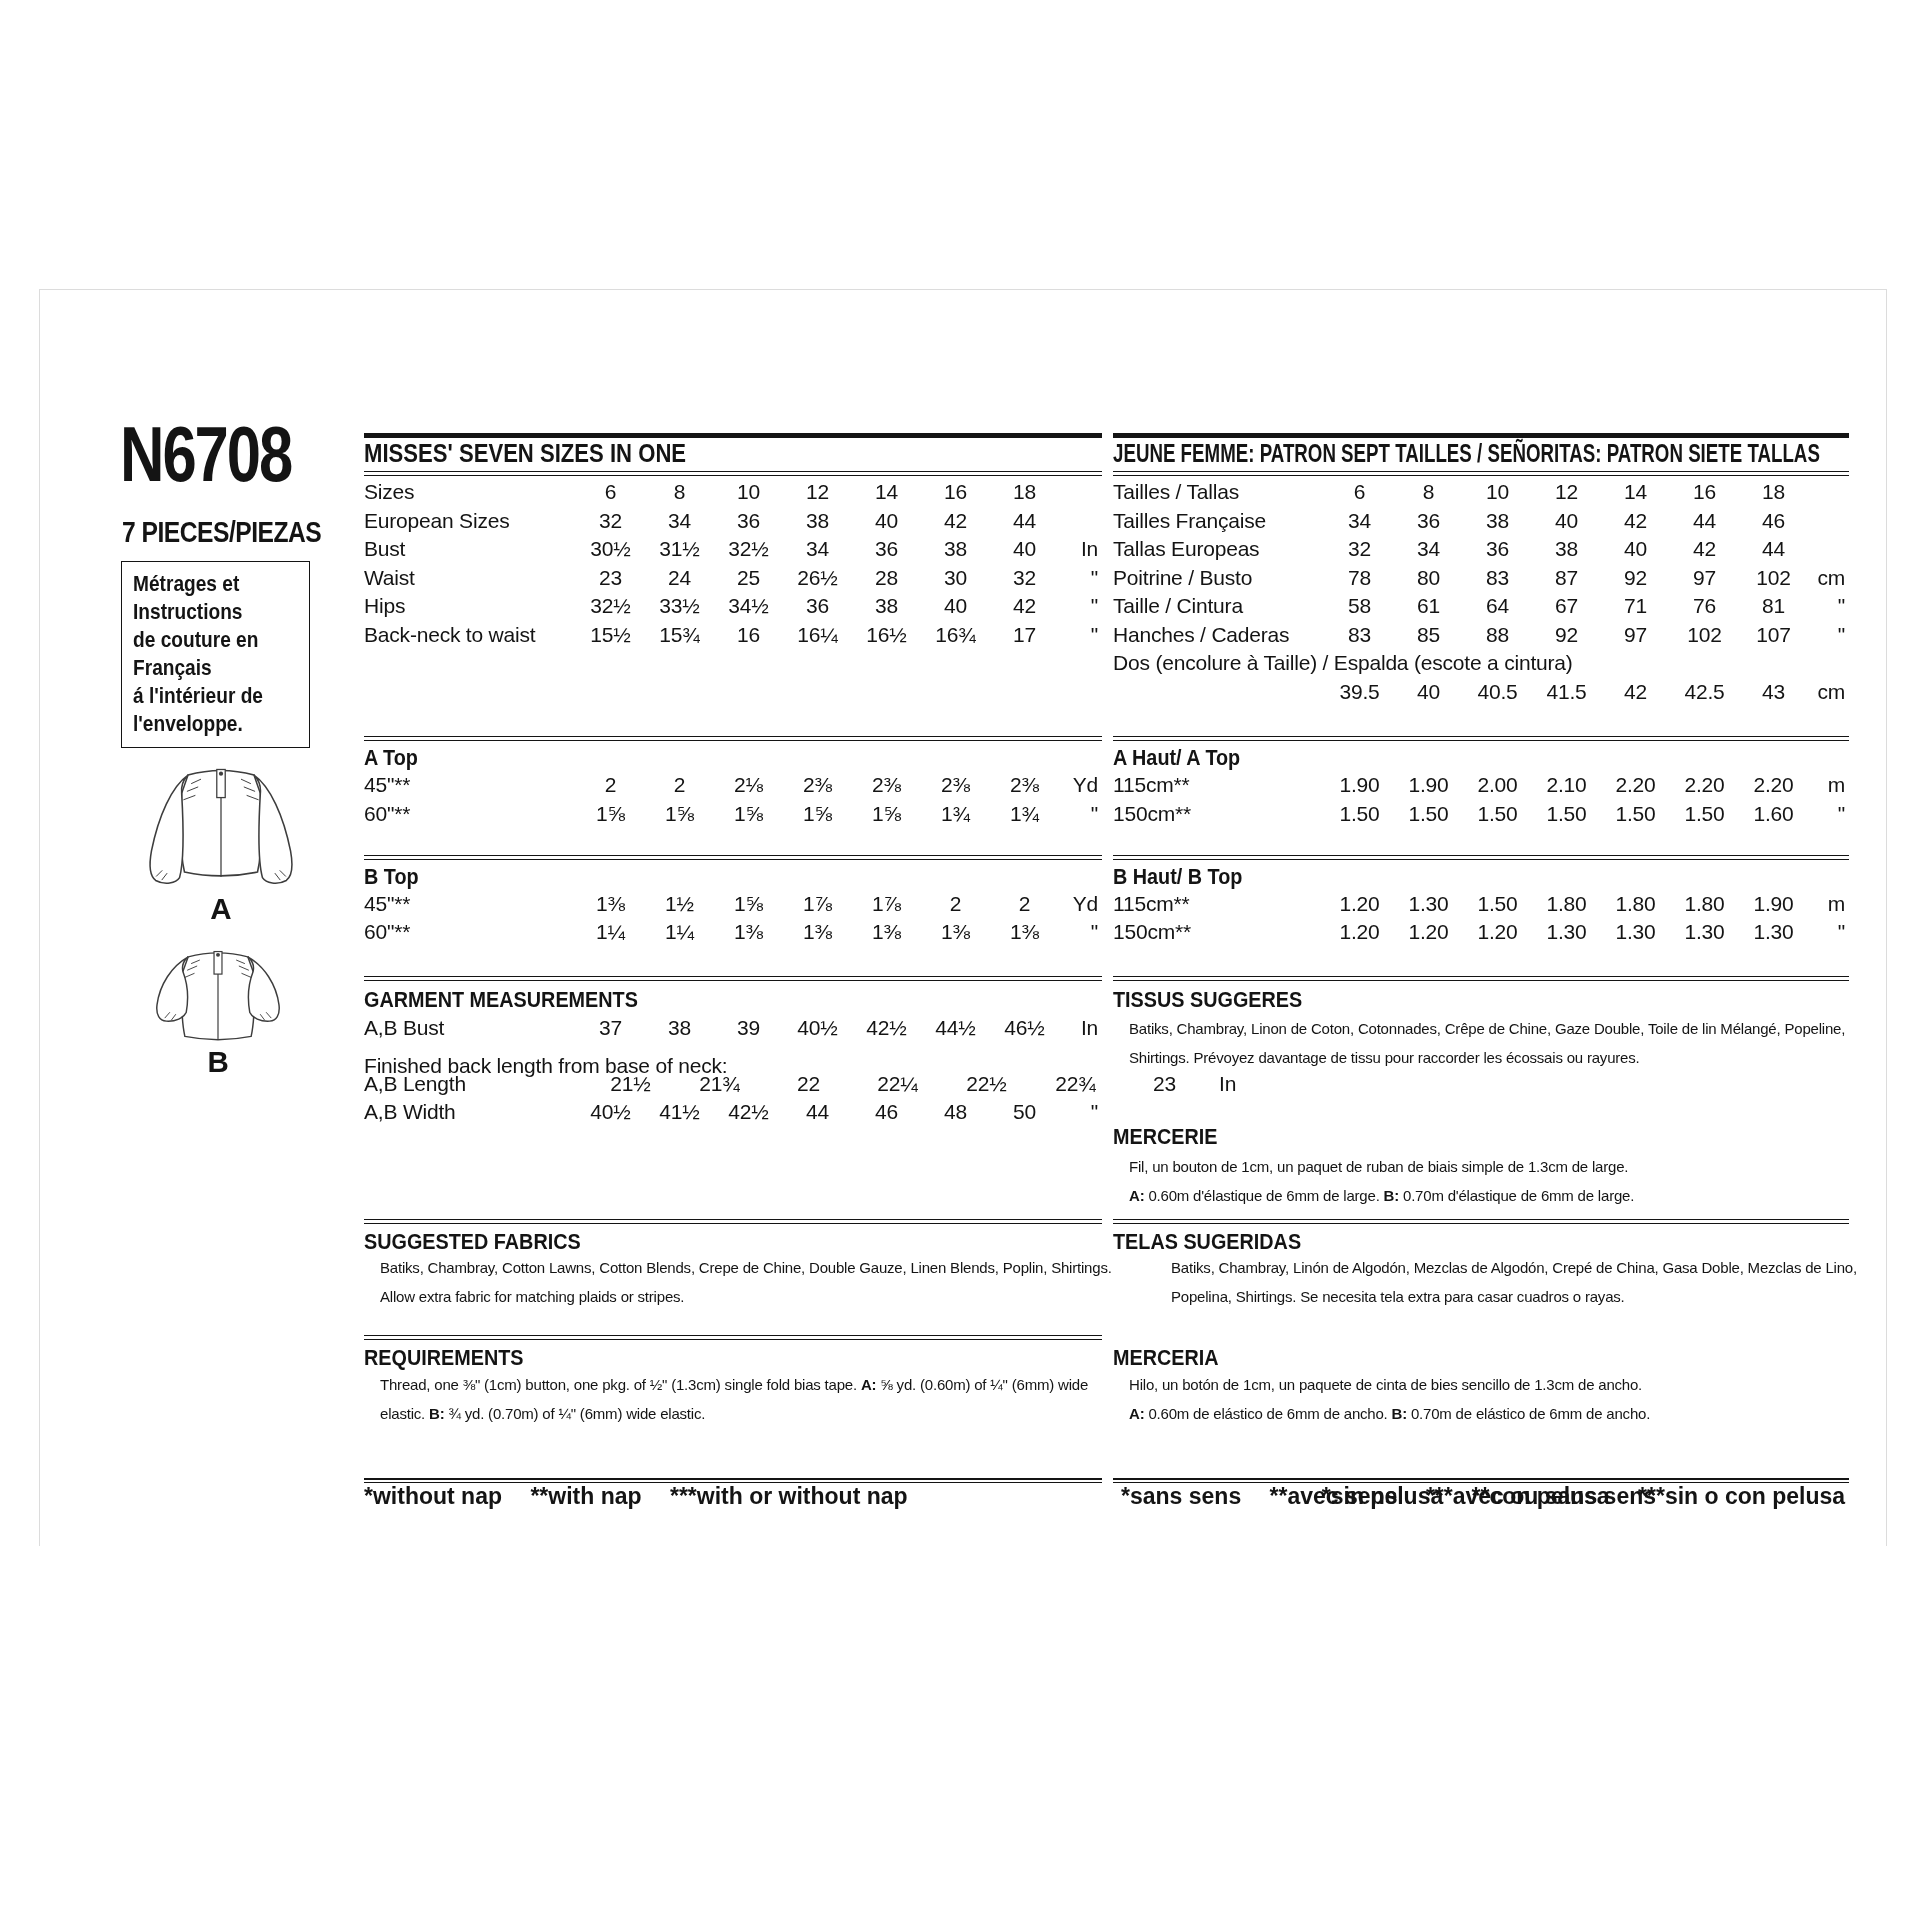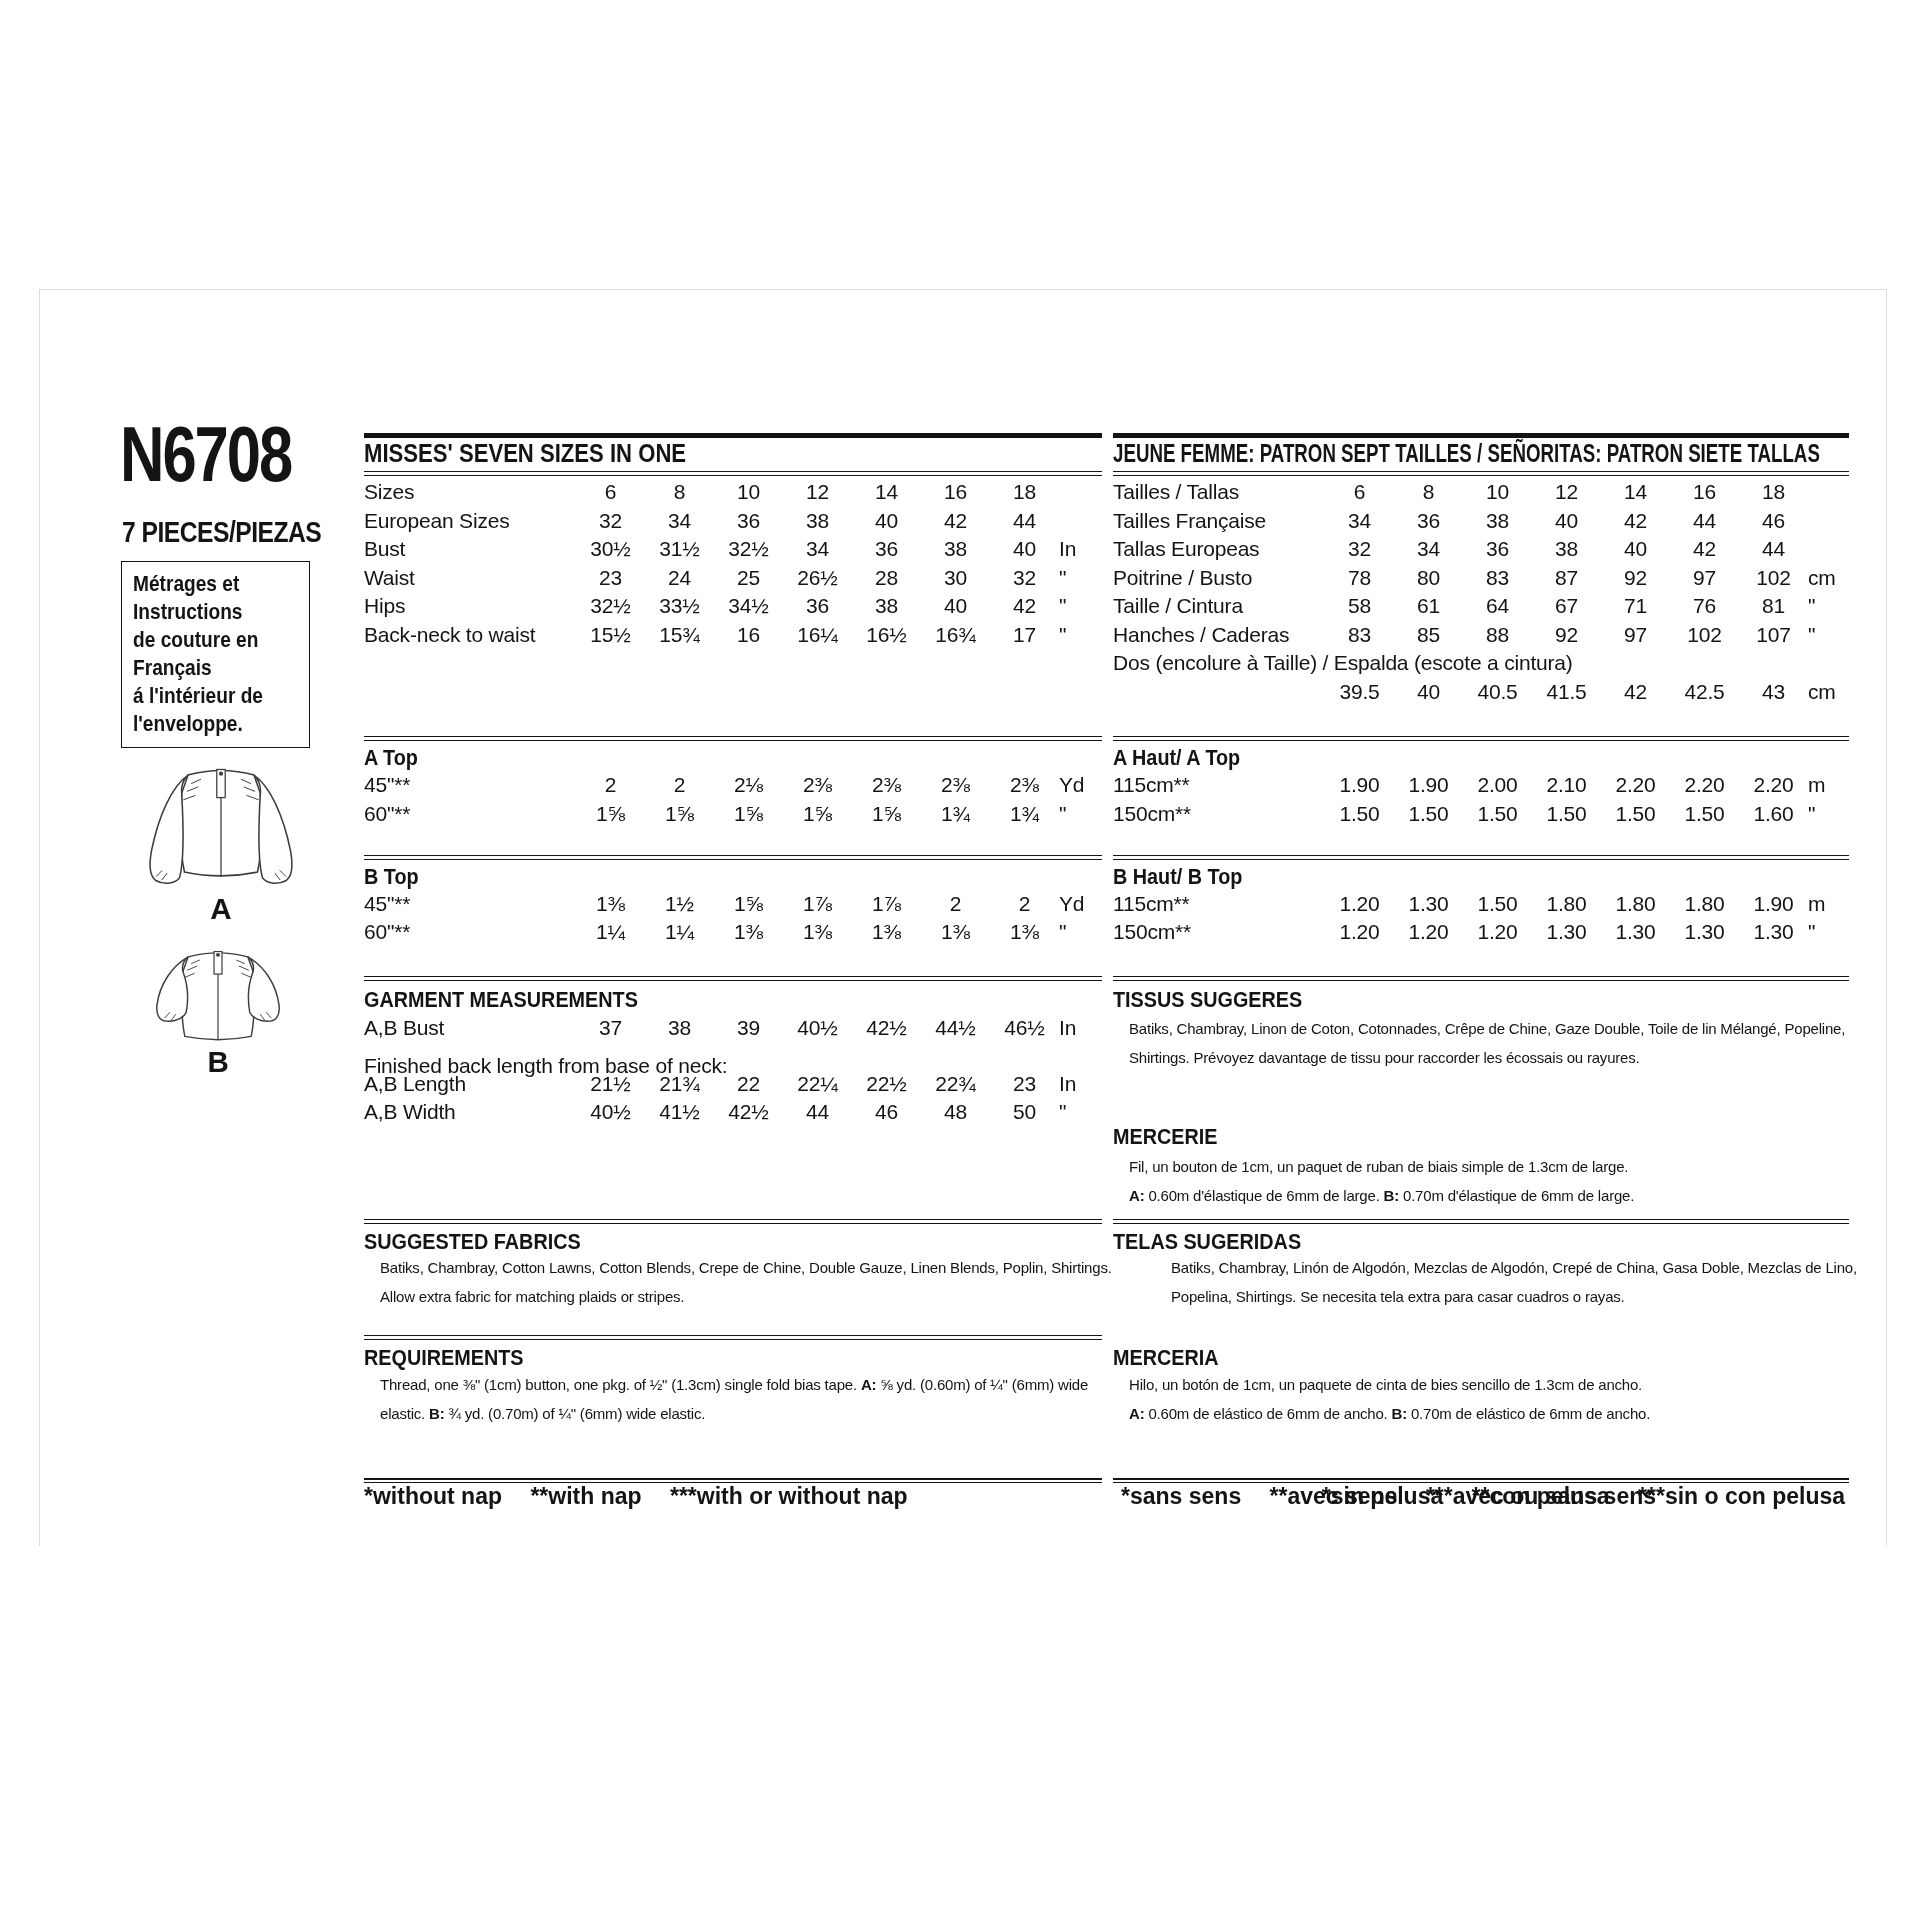--- a/index.html
+++ b/index.html
@@ -28,21 +28,21 @@
              left:0;right:0;position:absolute;}
 
   .h1col{font-size:26px;font-weight:700;line-height:1;}
   .subh{font-size:22.5px;font-weight:700;line-height:1;transform:scaleX(0.88);
         transform-origin:0 50%;white-space:nowrap;position:absolute;}
 
   .trow{position:absolute;left:0;display:grid;grid-template-columns:212px repeat(7,69px) 1fr;
         width:100%;font-size:21px;line-height:24.4px;letter-spacing:-0.2px;}
   .tl{text-align:left;white-space:nowrap;}
   .tv{text-align:center;}
-  .tu{padding-right:3.9px;}
+  .tu{text-align:right;padding-right:3.9px;}
 
   .wide-line{position:absolute;left:0;font-size:21px;line-height:24.4px;white-space:nowrap;letter-spacing:-0.2px;}
   .para{position:absolute;left:16px;font-size:15px;line-height:29px;letter-spacing:-0.2px;}
   .foot{position:absolute;font-size:23px;font-weight:700;line-height:19px;white-space:nowrap;}
   .foot span{margin-right:22px;}
   .viewlabel{font-size:29.5px;font-weight:700;text-align:center;position:absolute;}
   svg{display:block;}
 </style>
 </head>
 <body>
@@ -228,21 +228,21 @@
       <span class="tv">37</span>
       <span class="tv">38</span>
       <span class="tv">39</span>
       <span class="tv">40½</span>
       <span class="tv">42½</span>
       <span class="tv">44½</span>
       <span class="tv">46½</span>
       <span class="tu">In</span>
     </div>
     <div class="wide-line" style="top:764px;">Finished back length from base of neck:</div>
-    <div class="trow" style="top:782px;">
+    <div class="trow" style="top:782px;gap:20px;">
       <span class="tl">A,B Length</span>
       <span class="tv">21½</span>
       <span class="tv">21¾</span>
       <span class="tv">22</span>
       <span class="tv">22¼</span>
       <span class="tv">22½</span>
       <span class="tv">22¾</span>
       <span class="tv">23</span>
       <span class="tu">In</span>
     </div>

